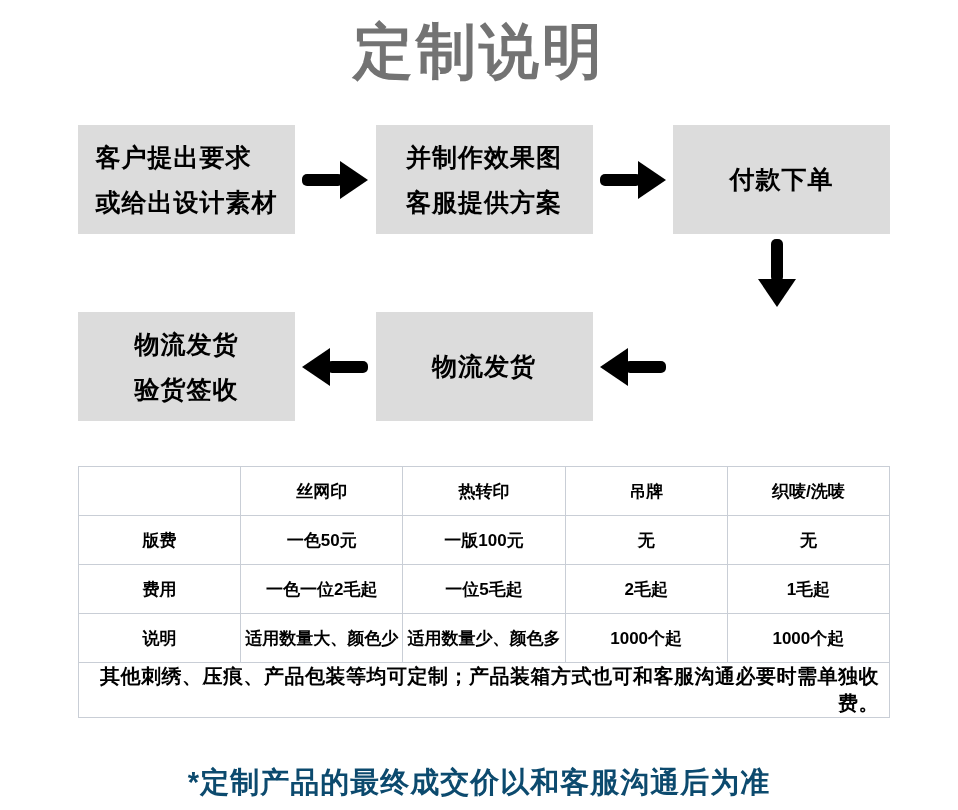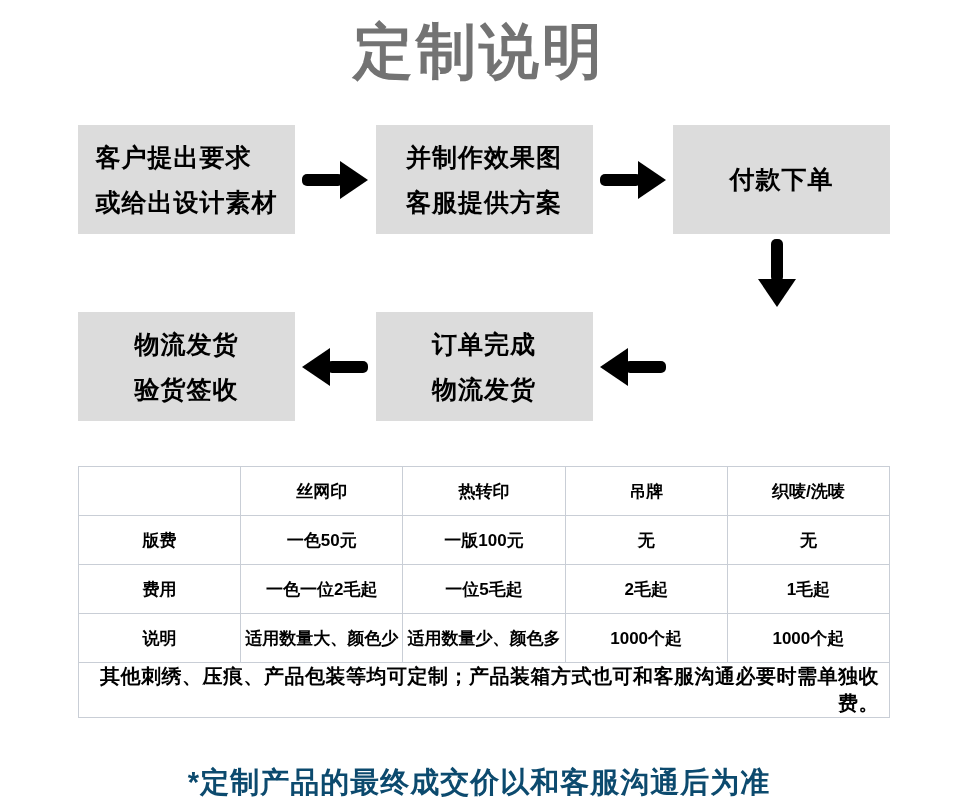--- a/index.html
+++ b/index.html
@@ -139,21 +139,20 @@
       </div>
     </div>
     <div class="flow-gap">
       <svg class="arrow-svg" width="66" height="38" viewBox="0 0 66 38" fill="#000">
         <polygon points="28,0 0,19 28,38"></polygon>
         <rect x="25" y="13" width="41" height="12" rx="5"></rect>
       </svg>
     </div>
     <div class="flow-box">
       <div class="lines">
-        <div>订单完成</div>
         <div>物流发货</div>
       </div>
     </div>
     <div class="flow-gap">
       <svg class="arrow-svg" width="66" height="38" viewBox="0 0 66 38" fill="#000">
         <polygon points="28,0 0,19 28,38"></polygon>
         <rect x="25" y="13" width="41" height="12" rx="5"></rect>
       </svg>
     </div>
   </div>

